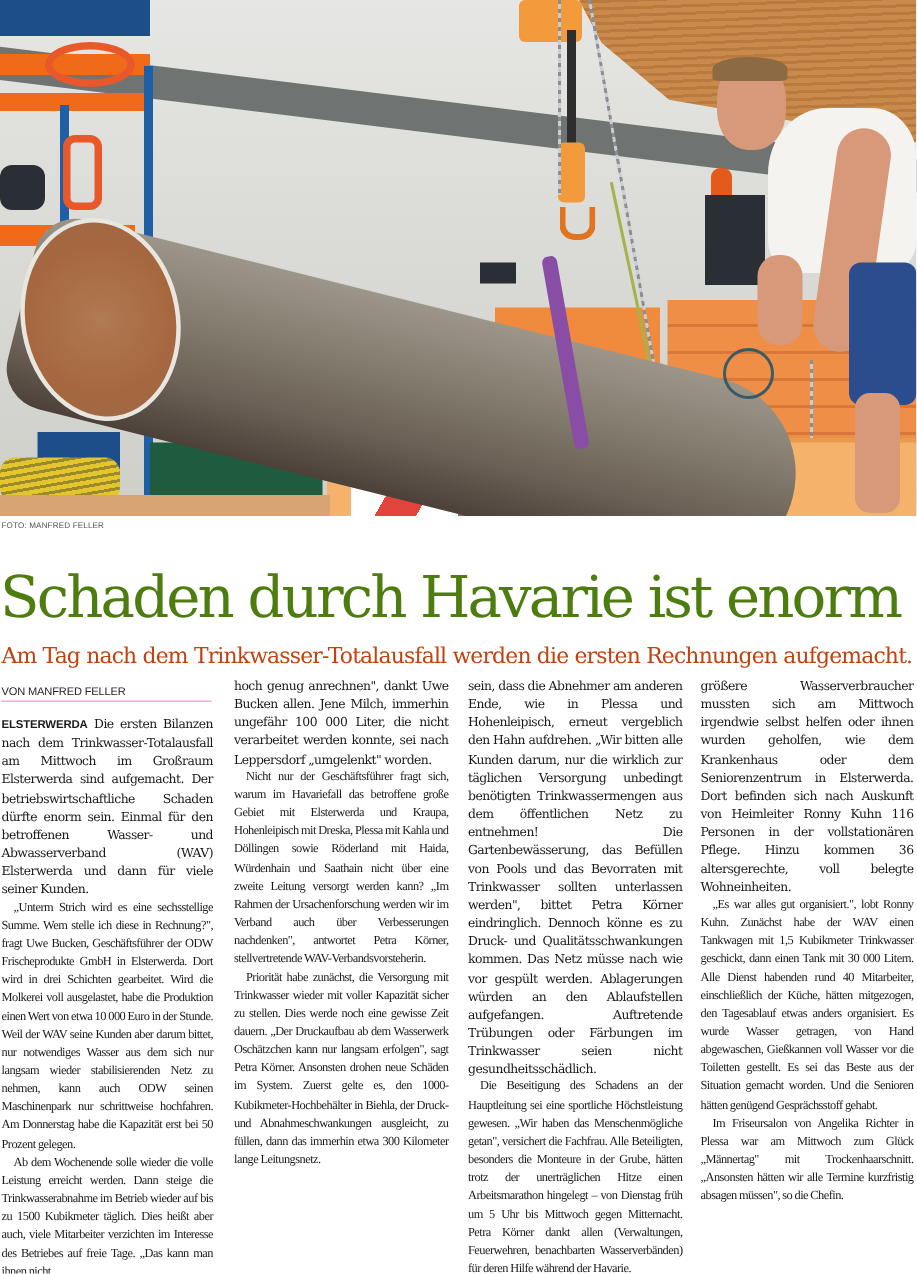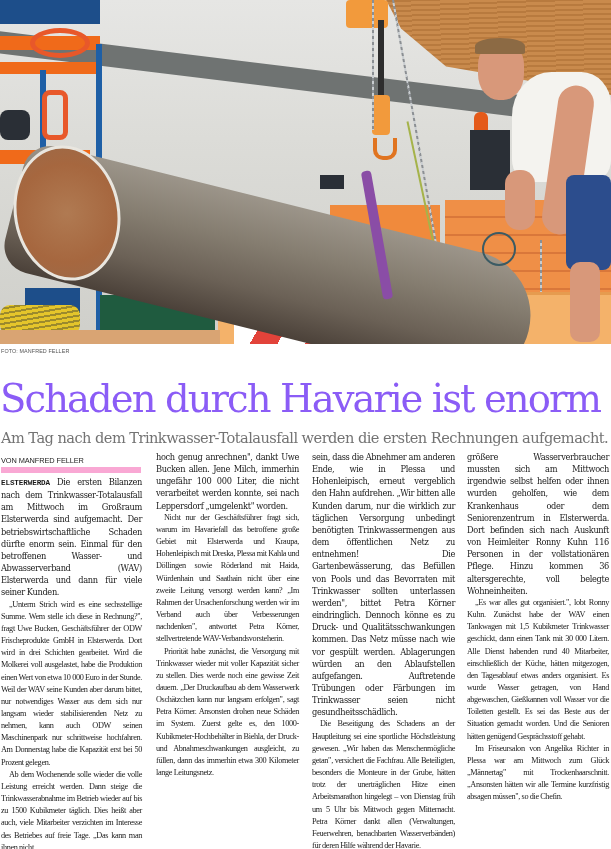--- a/index.html
+++ b/index.html
@@ -39,36 +39,36 @@
   .cable-yellow { position:absolute; background:repeating-linear-gradient(170deg,#e4c52b 0 3px,#9b8a2d 3px 5px); }
 
   
   .caption { position:absolute; left:1px; top:348px; width:608px; height:14px; display:flex; justify-content:space-between; align-items:baseline;
              font-family:"Liberation Sans", sans-serif; }
   .caption-text { font-size:9.1px; color:#1a1a1a; letter-spacing:-0.15px; white-space:nowrap; }
   .photo-credit { font-size:5.4px; color:#555; text-transform:uppercase; letter-spacing:0.1px; white-space:nowrap; padding-right:2px; }
 
   
   .headline { position:absolute; left:0px; top:375px; width:611px; margin:0; font-family:"DejaVu Serif", serif;
-              font-weight:400; font-size:38.5px; line-height:48px; letter-spacing:-1.9px; color:#8b5cf6; white-space:nowrap; }
+              font-weight:400; font-size:38.5px; line-height:48px; letter-spacing:-1.9px; color:#4d7c0f; white-space:nowrap; }
   .subhead { position:absolute; left:1px; top:428px; width:611px; margin:0; font-family:"DejaVu Serif", serif; font-weight:400;
-             font-size:14.6px; line-height:20px; letter-spacing:-0.55px; color:#737373; white-space:nowrap; }
+             font-size:14.6px; line-height:20px; letter-spacing:-0.55px; color:#c2410c; white-space:nowrap; }
 
   
   .byline { position:absolute; left:1px; top:456px; width:140px; font-family:"Liberation Sans", sans-serif; font-size:7.4px;
-            color:#222; text-transform:uppercase; letter-spacing:-0.1px; padding-bottom:2px; border-bottom:6px solid #f9a8d4; }
+            color:#222; text-transform:uppercase; letter-spacing:-0.1px; padding-bottom:2px; border-bottom:1px solid #f9a8d4; }
   .col { position:absolute; font-family:"DejaVu Serif", serif; font-size:8.25px; line-height:12.15px; color:#1a1a1a;
          text-align:justify; hyphens:manual; letter-spacing:-0.35px; word-spacing:-0.2px; }
   .col p { margin:0; text-indent:0; }
   .col p + p { text-indent:8px;font-family:Liberation Serif, serif; }
   .col-1 { left:1px; top:476px; width:141px; }
   .col-2 { left:156px; top:451px; width:143px; }
   .col-3 { left:312px; top:451px; width:143px; }
   .col-4 { left:467px; top:451px; width:142px; }
-  .dateline { font-family:Liberation Mono, monospace; font-weight:700; font-size:7.6px; letter-spacing:-0.1px; }
+  .dateline { font-family:Liberation Sans, sans-serif; font-weight:700; font-size:7.6px; letter-spacing:-0.1px; }
   .cont-start { text-indent:0 !important; }
 </style>
 </head>
 <body>
 
 <div class="photo">
   <div class="ceiling"></div>
   <div class="beam"></div>
 
   <div class="box-blue" style="left:0;top:0;width:100px;height:24px;"></div>

